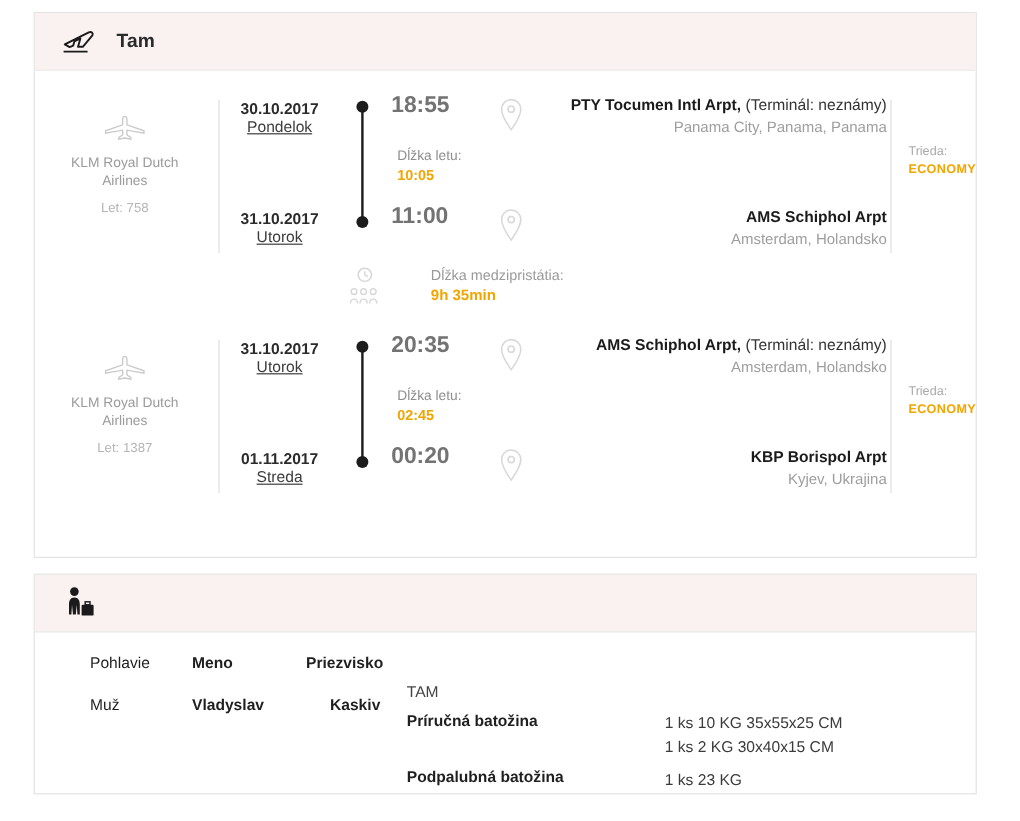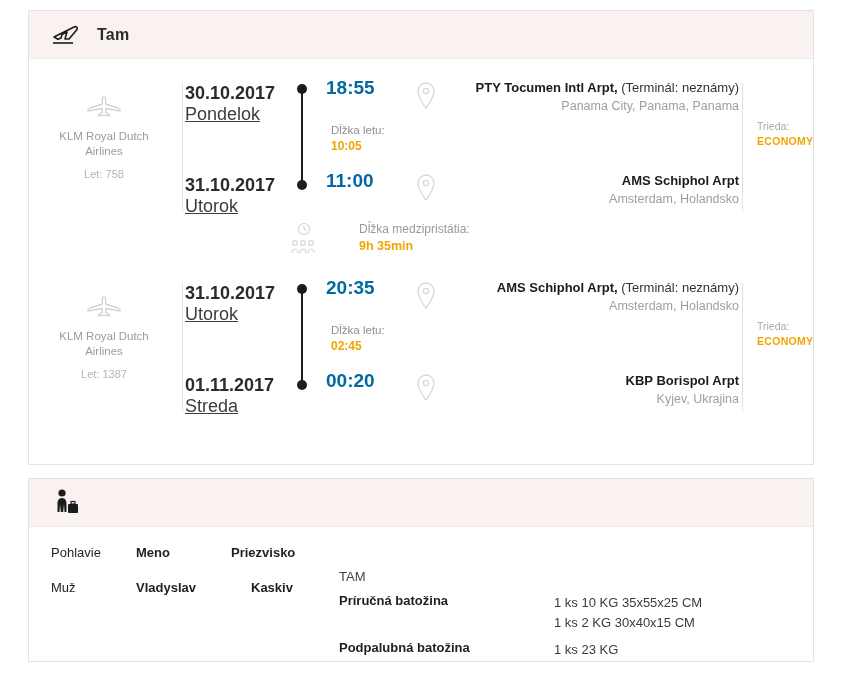--- a/index.html
+++ b/index.html
@@ -87,24 +87,24 @@
     top: 8px;
     width: 1px;
     background: #e0e0e0;
   }
   .vline-left  { left: 153px; height: 128px; }
   .vline-right { left: 713px; height: 128px; }
 
   
   .dates {
     position: absolute;
-    left: 156px;
+    left: 168px;
     width: 72px;
-    text-align: left;
-    font-size: 18px;
+    text-align: center;
+    font-size: 13px;
   }
   .dates .d-date { font-weight: bold; color: #2b2b2b; }
   .dates .d-day  { color: #3d3d3d; text-decoration: underline; }
   .date-dep { top: 8px; }
   .date-arr { top: 100px; }
 
   
   .timeline {
     position: absolute;
     left: 272px;
@@ -122,21 +122,21 @@
     background: #1c1c1c;
   }
   .dot-top { top: -5px; }
   .dot-bot { bottom: -5px; }
 
   .times {
     position: absolute;
     left: 297px;
     font-size: 19px;
     font-weight: bold;
-    color: #0369a1;
+    color: #737373;
   }
   .time-dep { top: 2px; }
   .time-arr { top: 95px; }
 
   .duration {
     position: absolute;
     left: 302px;
     top: 47px;
     font-size: 11.5px;
     color: #8f8f8f;
@@ -195,21 +195,21 @@
     padding: 18px 0 0 22px;
     position: relative;
     height: 120px;
   }
   .pax-grid {
     position: absolute;
     left: 22px;
     top: 18px;
     font-size: 13px;
   }
-  .pax-col { position: absolute; top: 0; }
+  .pax-col { position: absolute; top: 0; margin-left: 24px; }
   .pax-col .ph { font-weight: bold; color: #1f1f1f; }
   .pax-col .pv { color: #1f1f1f; margin-top: 20px; }
   .pax-col.c1 { left: 0; width: 90px; }
   .pax-col.c1 .ph { font-weight: normal; }
   .pax-col.c2 { left: 85px; width: 95px; }
   .pax-col.c2 .pv { font-weight: bold; }
   .pax-col.c3 { left: 180px; width: 110px; }
   .pax-col.c3 .pv { font-weight: bold; padding-left: 20px; }
 
   .bag-block {

